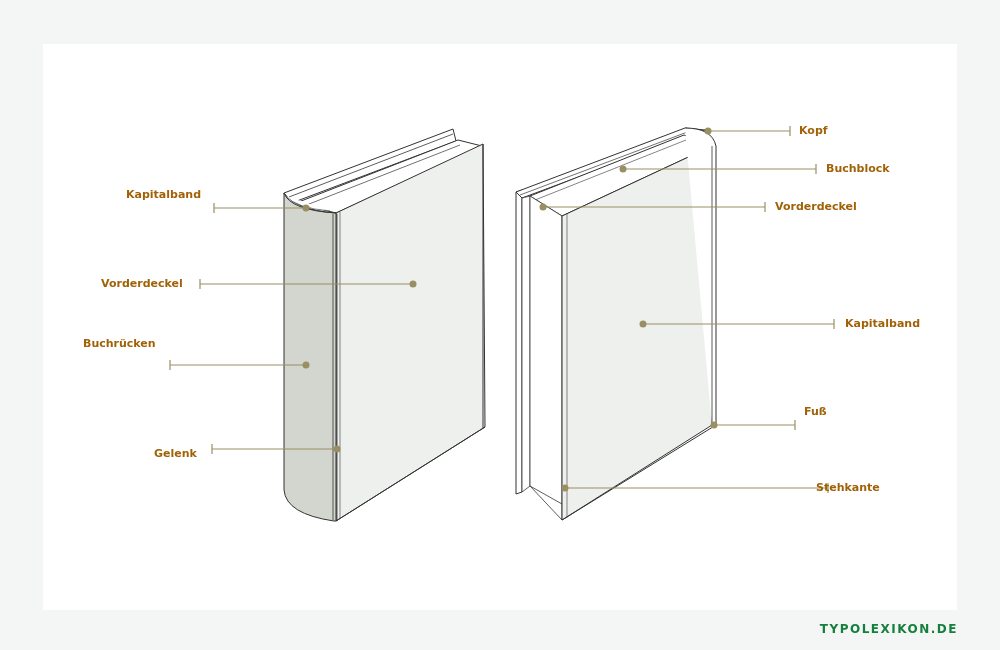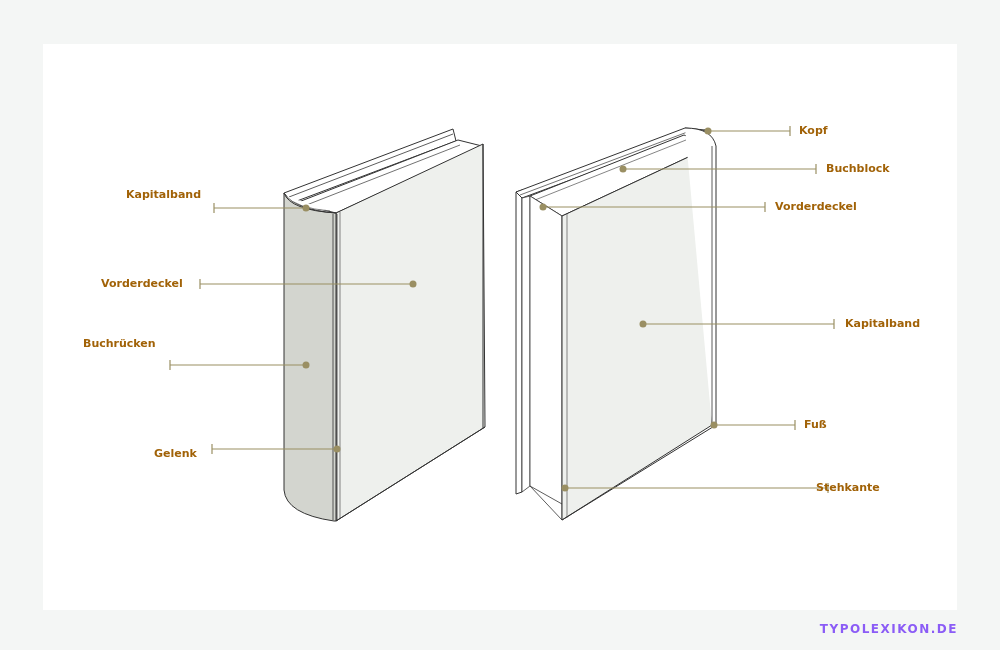--- a/index.html
+++ b/index.html
@@ -27,21 +27,21 @@
       color: #a16207;
       white-space: nowrap;
       line-height: 16px;
     }
     .brand {
       position: absolute;
       right: 42px; top: 622px;
       font-size: 12px;
       font-weight: bold;
       letter-spacing: 1.5px;
-      color: #8b5cf6;
+      color: #15803d;
     }
   </style>
 </head>
 <body>
 
 <div class="panel"></div>
 
 <svg class="art" viewBox="0 0 1000 650" xmlns="http://www.w3.org/2000/svg">
 
   <g>
@@ -140,16 +140,16 @@
 
 <div class="label" style="left:126px; top:187px;">Kapitalband</div>
 <div class="label" style="left:101px; top:276px;">Vorderdeckel</div>
 <div class="label" style="left:83px; top:336px;">Buchrücken</div>
 <div class="label" style="left:154px; top:446px;">Gelenk</div>
 
 <div class="label" style="left:799px; top:123px;">Kopf</div>
 <div class="label" style="left:826px; top:161px;text-align:right;">Buchblock</div>
 <div class="label" style="left:775px; top:199px;">Vorderdeckel</div>
 <div class="label" style="left:845px; top:316px;">Kapitalband</div>
-<div class="label" style="left:804px; top:417px;">Fuß</div>
+<div class="label" style="left:804px; top:404px;">Fuß</div>
 <div class="label" style="left:816px; top:480px;">Stehkante</div>
 
 <div class="brand">TYPOLEXIKON.DE</div>
 
 </body></html>

